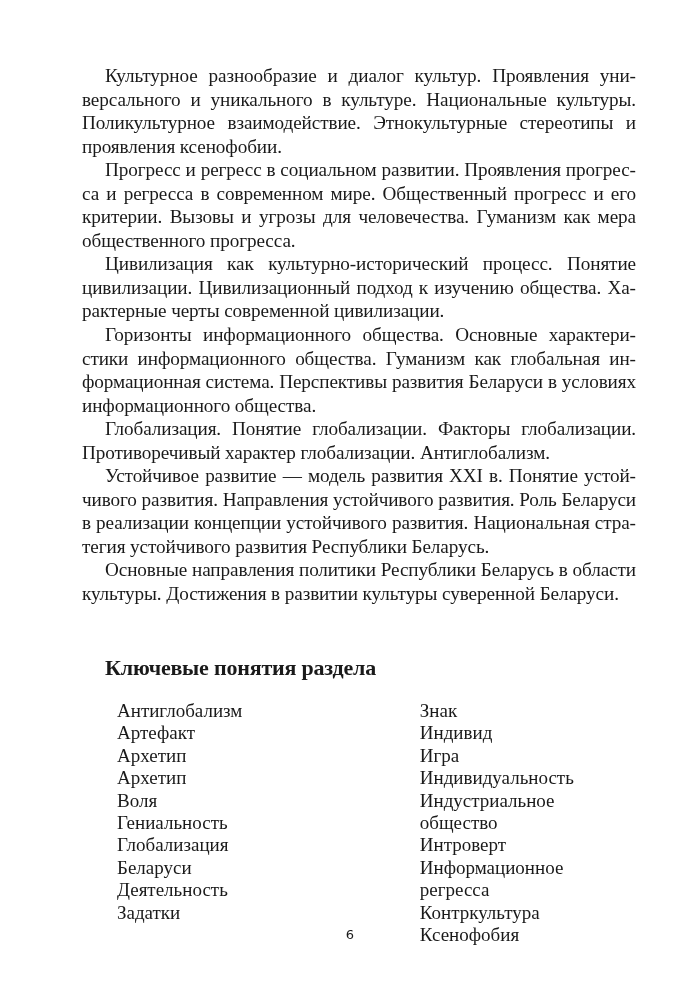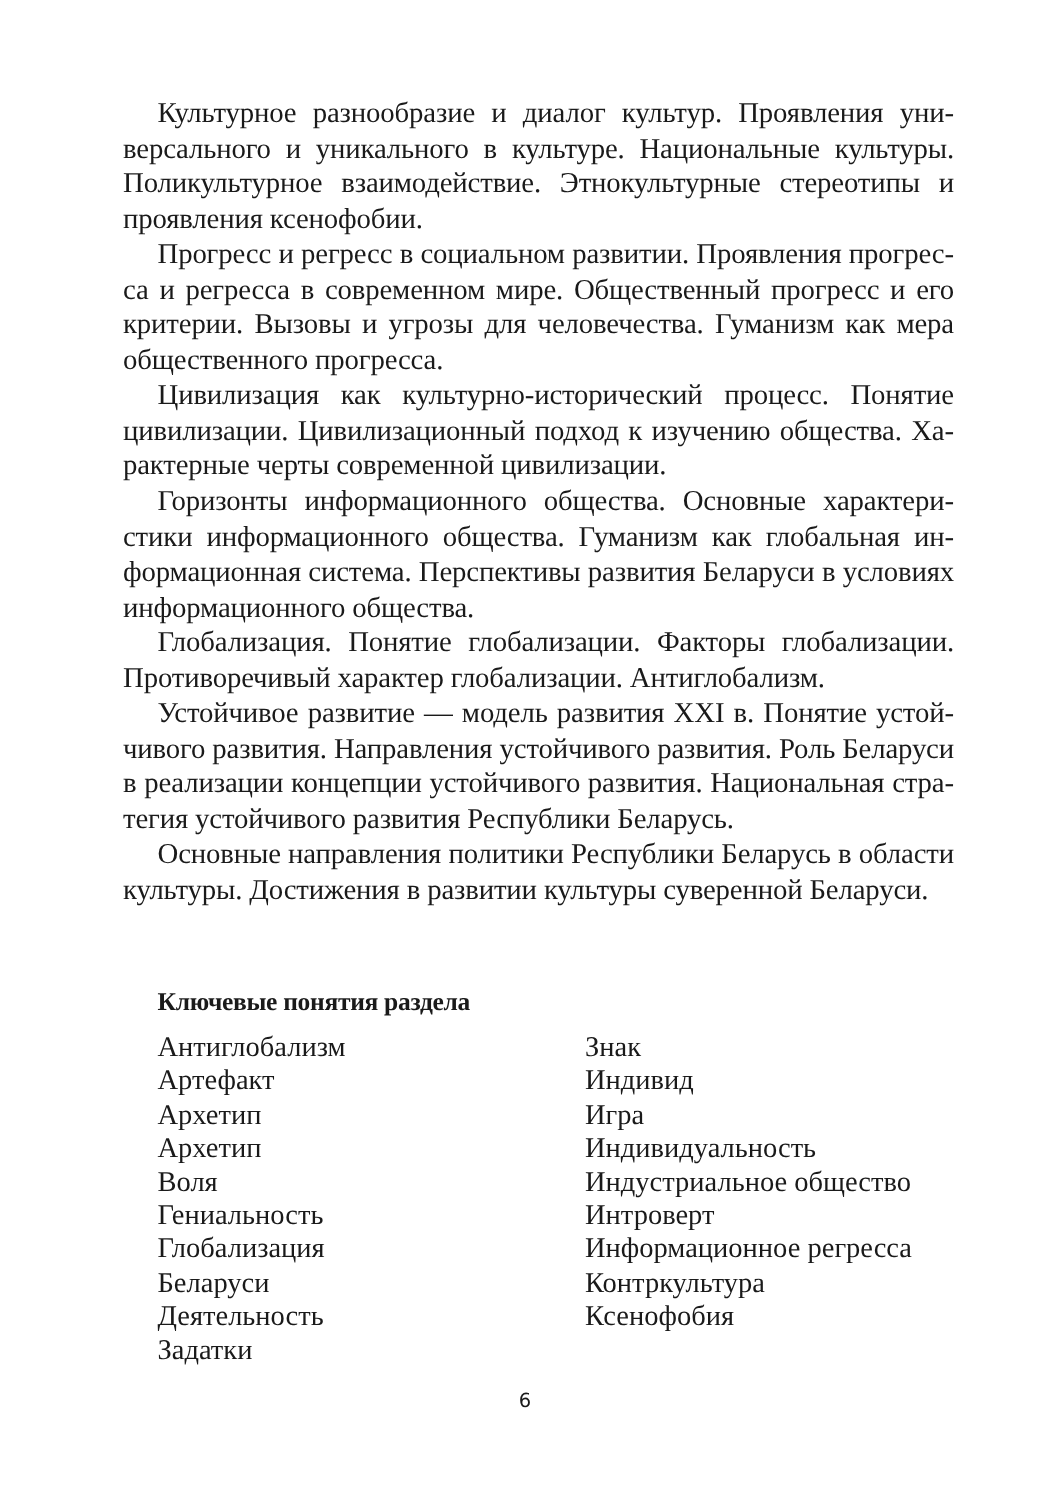--- a/index.html
+++ b/index.html
@@ -28,35 +28,35 @@
       text-align: justify;
       text-indent: 23px;
       hyphens: manual;
       letter-spacing: -0.1px;
     }
     .section-title {
       position: absolute;
       left: 105px;
       top: 656px;
       margin: 0;
-      font-size: 17px;
+      font-size: 22px;
       font-weight: bold;
       line-height: 24px;
       letter-spacing: -0.2px;
     }
     .concepts {
       position: absolute;
       left: 105px;
       top: 688px;
       width: 540px;
       display: flex;
     }
     .concepts ul {
       list-style: none;
-      margin: 0;
+      margin: 12px;
       padding: 0;
     }
     .concepts ul.col-left { width: 285px; }
     .concepts ul li {
       font-size: 19px;
       line-height: 22.4px;
       margin: 0;
       padding: 0;
     }
     .page-number {

